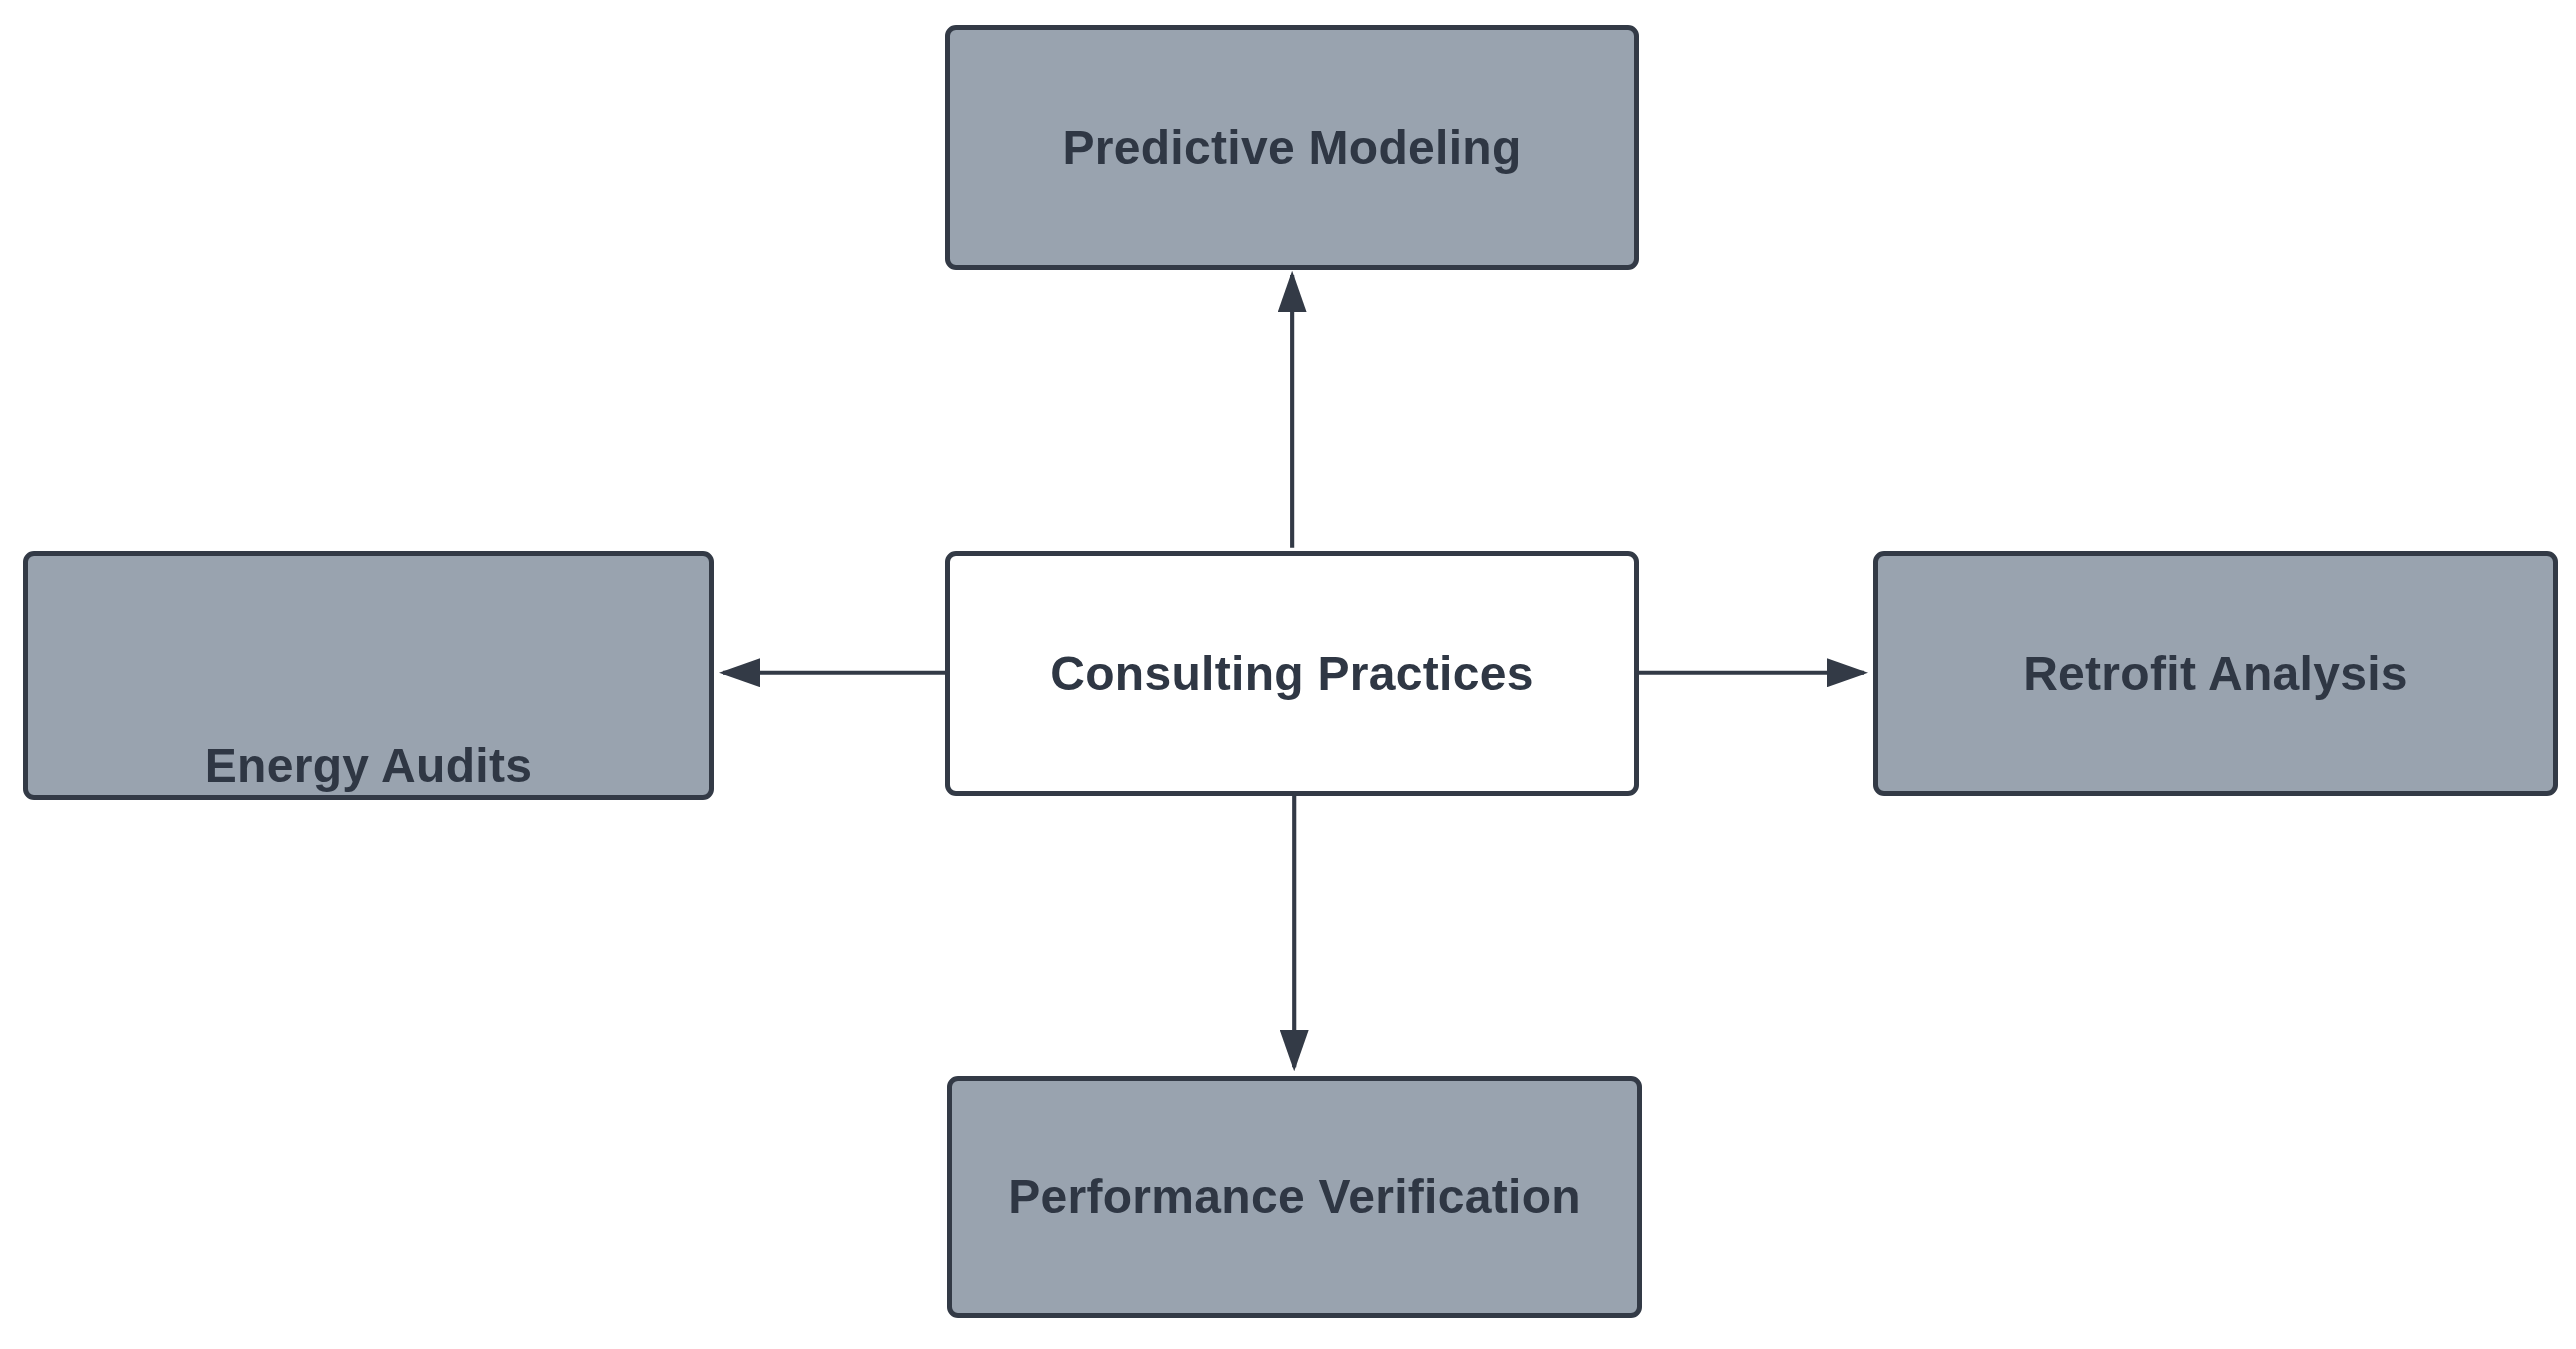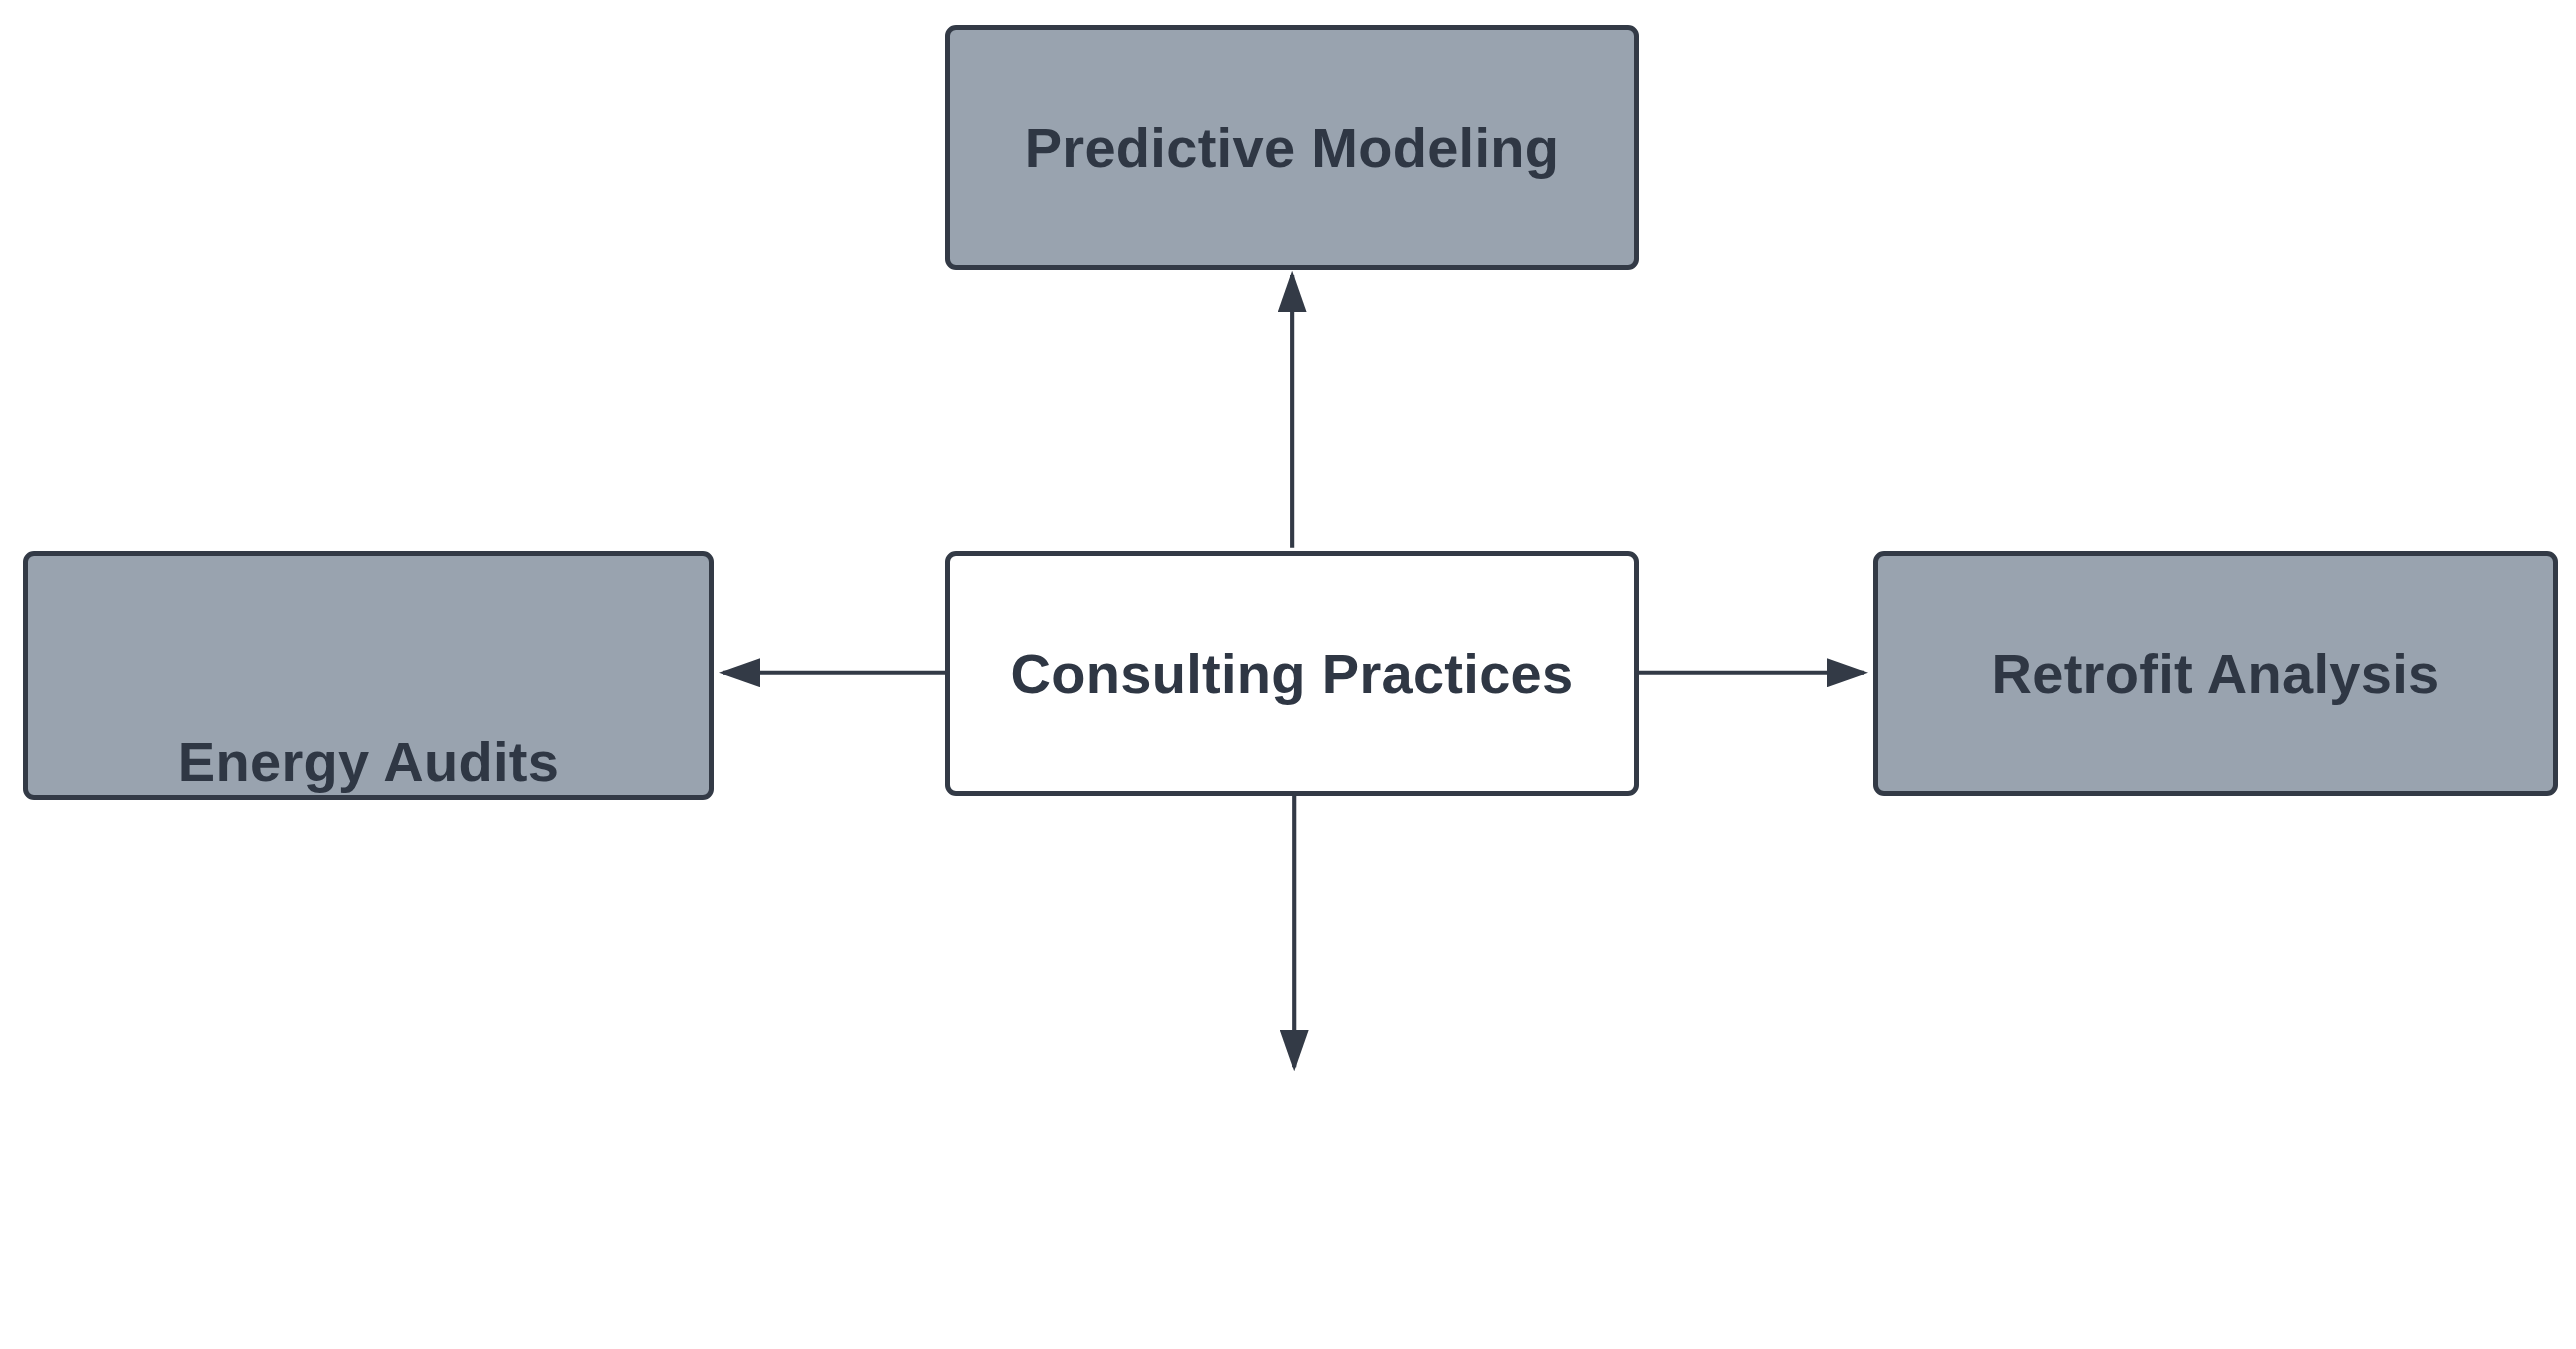--- a/index.html
+++ b/index.html
@@ -33,21 +33,21 @@
     align-items: center;
     justify-content: center;
     text-align: center;
   }
   .node--center {
     background: #ffffff;
     justify-content: center;
   }
   .node .label {
     font-weight: 700;
-    font-size: 56px;
+    font-size: 48px;
     line-height: 1.2;
     color: #2f3744;
     letter-spacing: 0.3px;
   }
   #node-top    { left: 945px; top: 25px;   width: 694px; height: 245px; }
   #node-left   { left: 23px;   top: 551px;  width: 691px; height: 249px; align-items: flex-end; }
   #node-center { left: 945px; top: 551px;  width: 694px; height: 245px; }
   #node-right  { left: 1873px; top: 551px;  width: 685px;  height: 245px; }
   #node-bottom { left: 947px; top: 1076px; width: 695px; height: 242px; }
 </style>
@@ -77,15 +77,18 @@
   </div>
 
   <div class="node node--center" id="node-center">
     <span class="label">Consulting Practices</span>
   </div>
 
   <div class="node" id="node-right">
     <span class="label">Retrofit Analysis</span>
   </div>
 
+  <div class="node" id="node-bottom">
+    <span class="label">Performance Verification</span>
+  </div>
 
 </div>
 
 
 </body></html>

